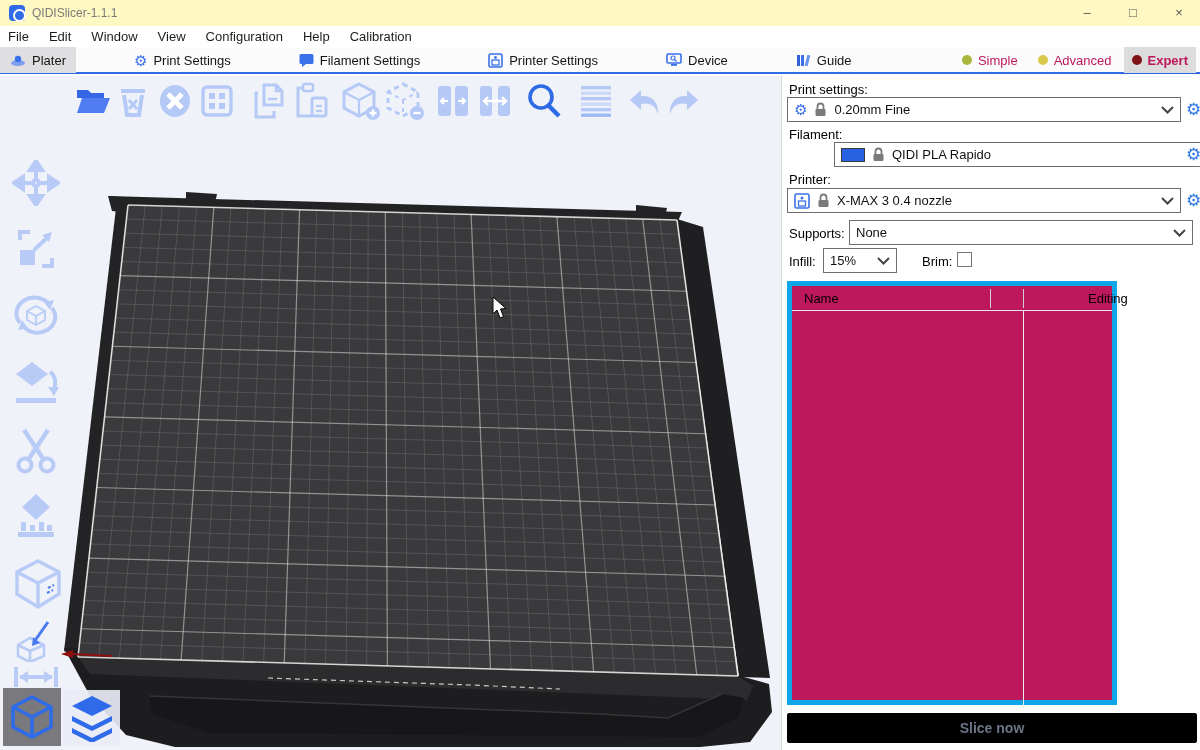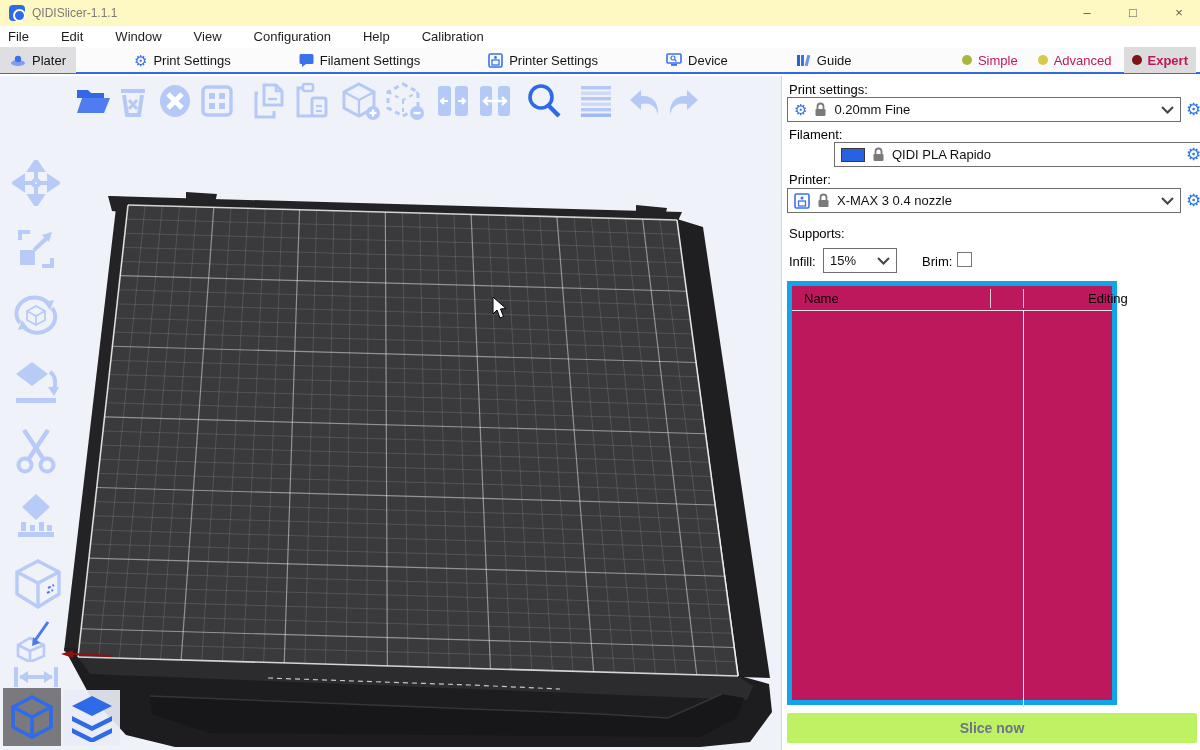--- a/index.html
+++ b/index.html
@@ -12,21 +12,21 @@
               background:#2f6be8; }
   .app-logo::after { content:""; position:absolute; left:3.5px; top:3.5px; width:9px; height:9px;
               border:2px solid #fff; border-radius:50%; }
   .app-title { position:absolute; left:32px; top:6px; font-size:12px; color:#7a7a7a; }
   .winctl { position:absolute; top:0; width:46px; height:26px; text-align:center; line-height:26px;
             font-size:13px; color:#555; }
 
   
   .menubar { position:absolute; left:0; top:26px; width:1200px; height:22px; background:#ffffff;
              display:flex; align-items:center; }
-  .menu-item { font-size:13px; color:#1d1d1d; padding:0 16px; height:22px; line-height:22px; }
+  .menu-item { font-size:13px; color:#1d1d1d; padding:0 10px; height:22px; line-height:22px; }
   .menu-item:first-child { padding-left:8px; }
 
   
   .tabbar { position:absolute; left:0; top:48px; width:1200px; height:26px; background:#fbfbfc;
             display:flex; align-items:center; border-bottom:2px solid #2e6be5;gap:48px; }
   .tab { display:flex; align-items:center; gap:6px; height:26px; padding:0 10px;
          font-size:13px; color:#141414; }
   .tab.active { background:#dfdfe1; }
   .tab .gearchar { color:#3b71ea; font-size:15px; line-height:15px; }
   .modes { margin-left:auto; display:flex; align-items:center; gap:4px; padding-right:4px; }
@@ -56,21 +56,21 @@
   .rlabel { position:absolute; font-size:13px; color:#000; }
   .combo { position:absolute; height:25px; border:1px solid #6e6e6e; background:#fff;
            display:flex; align-items:center; padding:0 6px; gap:7px; font-size:13px; color:#111; }
   .combo .chev { margin-left:auto; }
   .gearbtn { position:absolute; color:#2f77e6; font-size:17px; line-height:17px; }
   .swatch { width:24px; height:14px; background:#2961e3; border:1px solid #3a3a3a; }
   .checkbox { position:absolute; width:15px; height:15px; border:1px solid #767676; background:#fff; }
   .listbox { position:absolute; left:5px; top:205px; width:330px; height:424px;
              border:5px solid #0ea5e9; background:#be185d; }
   .listhdr { position:relative; height:25px; border-bottom:1px solid #e4e4e4; font-size:13px; color:#000; }
-  .slicebtn { position:absolute; left:5px; top:637px; width:410px; height:30px; background:#bef264;
+  .slicebtn { position:absolute; left:5px; top:637px; width:410px; height:30px; background:#000000;
               border-radius:2px; display:flex; align-items:center; justify-content:center;
               font-size:14px; font-weight:bold; color:#6b7586; }
 </style>
 </head>
 <body>
 
 <div class="titlebar">
   <div class="app-logo"></div>
   <div class="app-title">QIDISlicer-1.1.1</div>
   <div class="winctl" style="left:1064px;">–</div>
@@ -439,20 +439,26 @@
       <rect x="1.5" y="7" width="10" height="7" rx="1.2" fill="#7a7a7a"></rect>
     </svg>
     <span>X-MAX 3 0.4 nozzle</span>
     <svg class="chev" width="13" height="8" viewBox="0 0 13 8">
       <polyline points="1,1 6.5,6.5 12,1" fill="none" stroke="#444" stroke-width="2"></polyline>
     </svg>
   </div>
   <div class="gearbtn" style="left:404px; top:116px;">⚙</div>
 
   <div class="rlabel" style="left:7px; top:150px;">Supports:</div>
+  <div class="combo" style="left:67px; top:144px; width:344px;">
+    <span>None</span>
+    <svg class="chev" width="13" height="8" viewBox="0 0 13 8">
+      <polyline points="1,1 6.5,6.5 12,1" fill="none" stroke="#444" stroke-width="2"></polyline>
+    </svg>
+  </div>
 
   <div class="rlabel" style="left:7px; top:178px;">Infill:</div>
   <div class="combo" style="left:41px; top:172px; width:74px;">
     <span>15%</span>
     <svg class="chev" width="13" height="8" viewBox="0 0 13 8">
       <polyline points="1,1 6.5,6.5 12,1" fill="none" stroke="#444" stroke-width="2"></polyline>
     </svg>
   </div>
   <div class="rlabel" style="left:140px; top:178px;">Brim:</div>
   <div class="checkbox" style="left:175px; top:176px;"></div>

